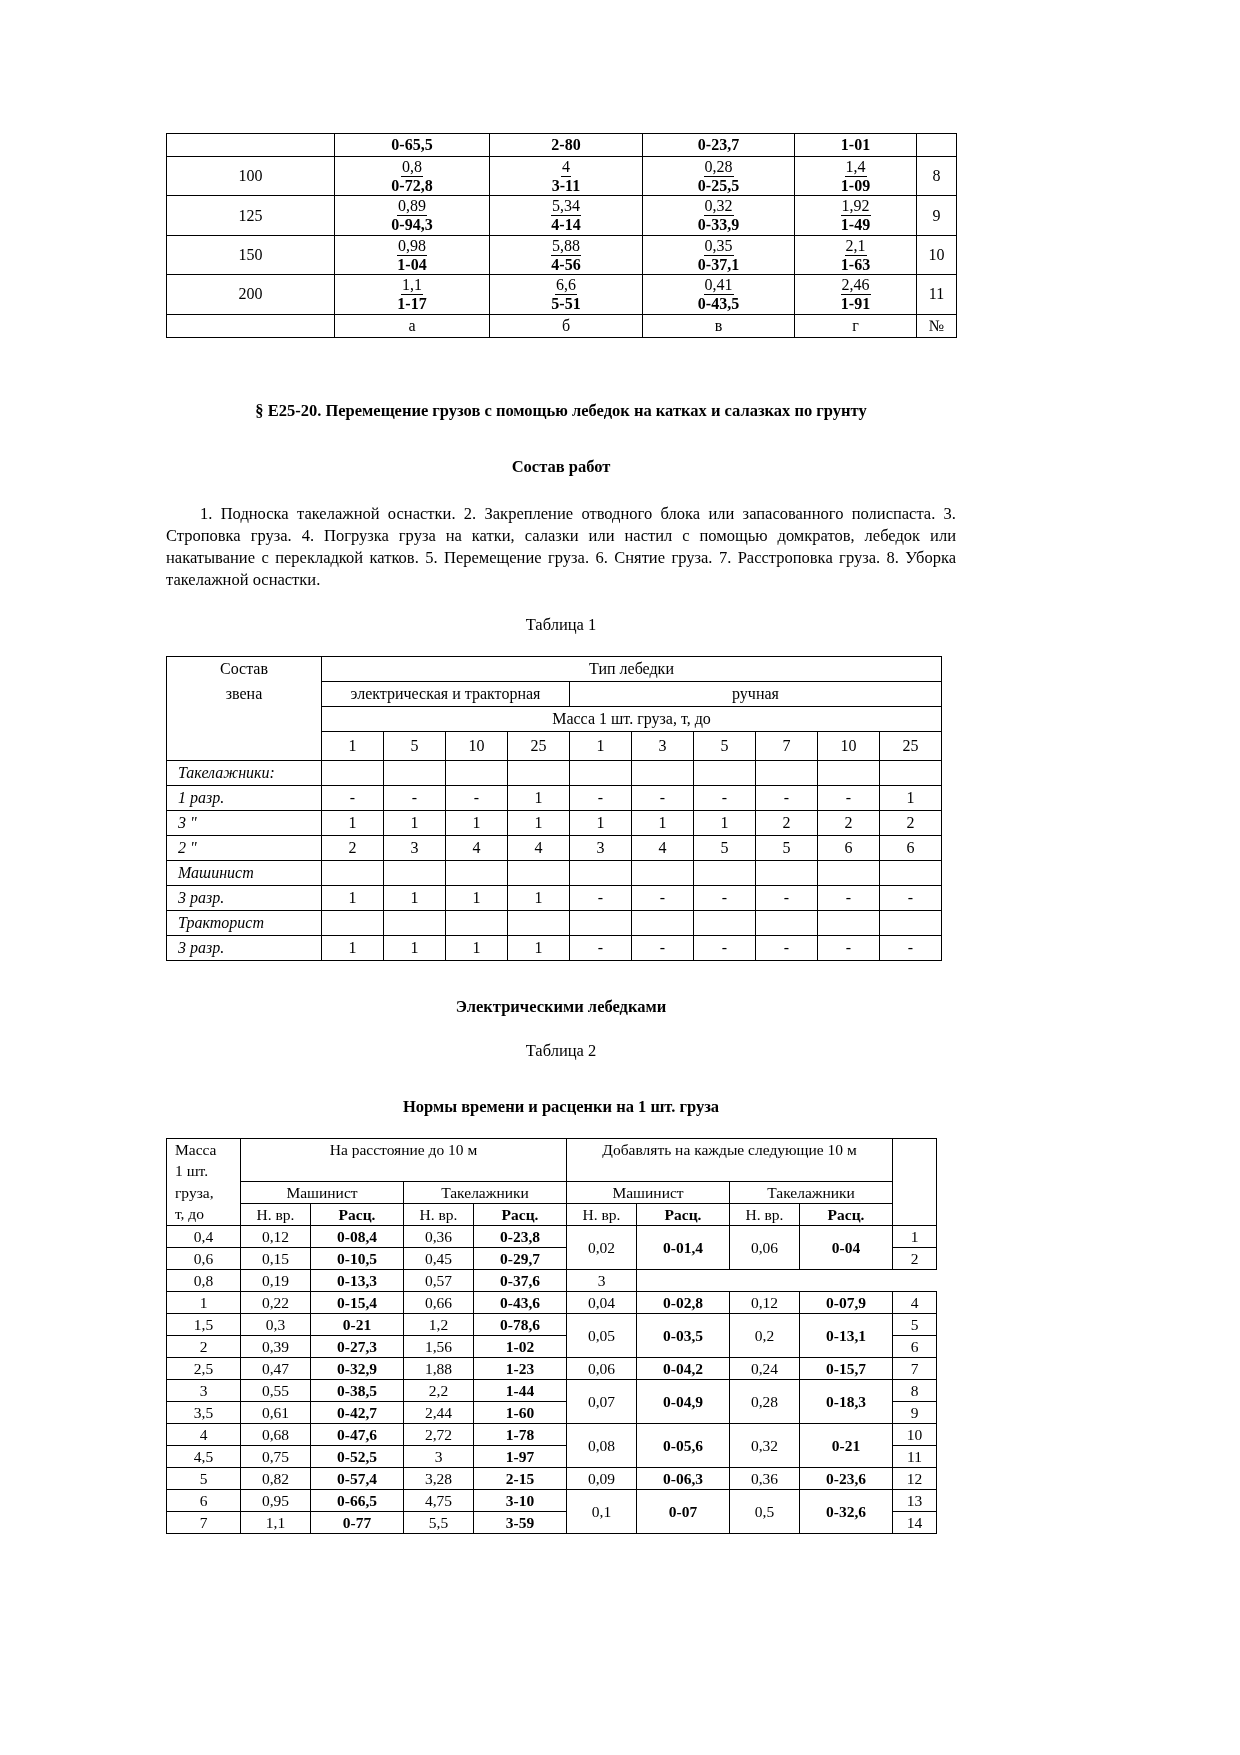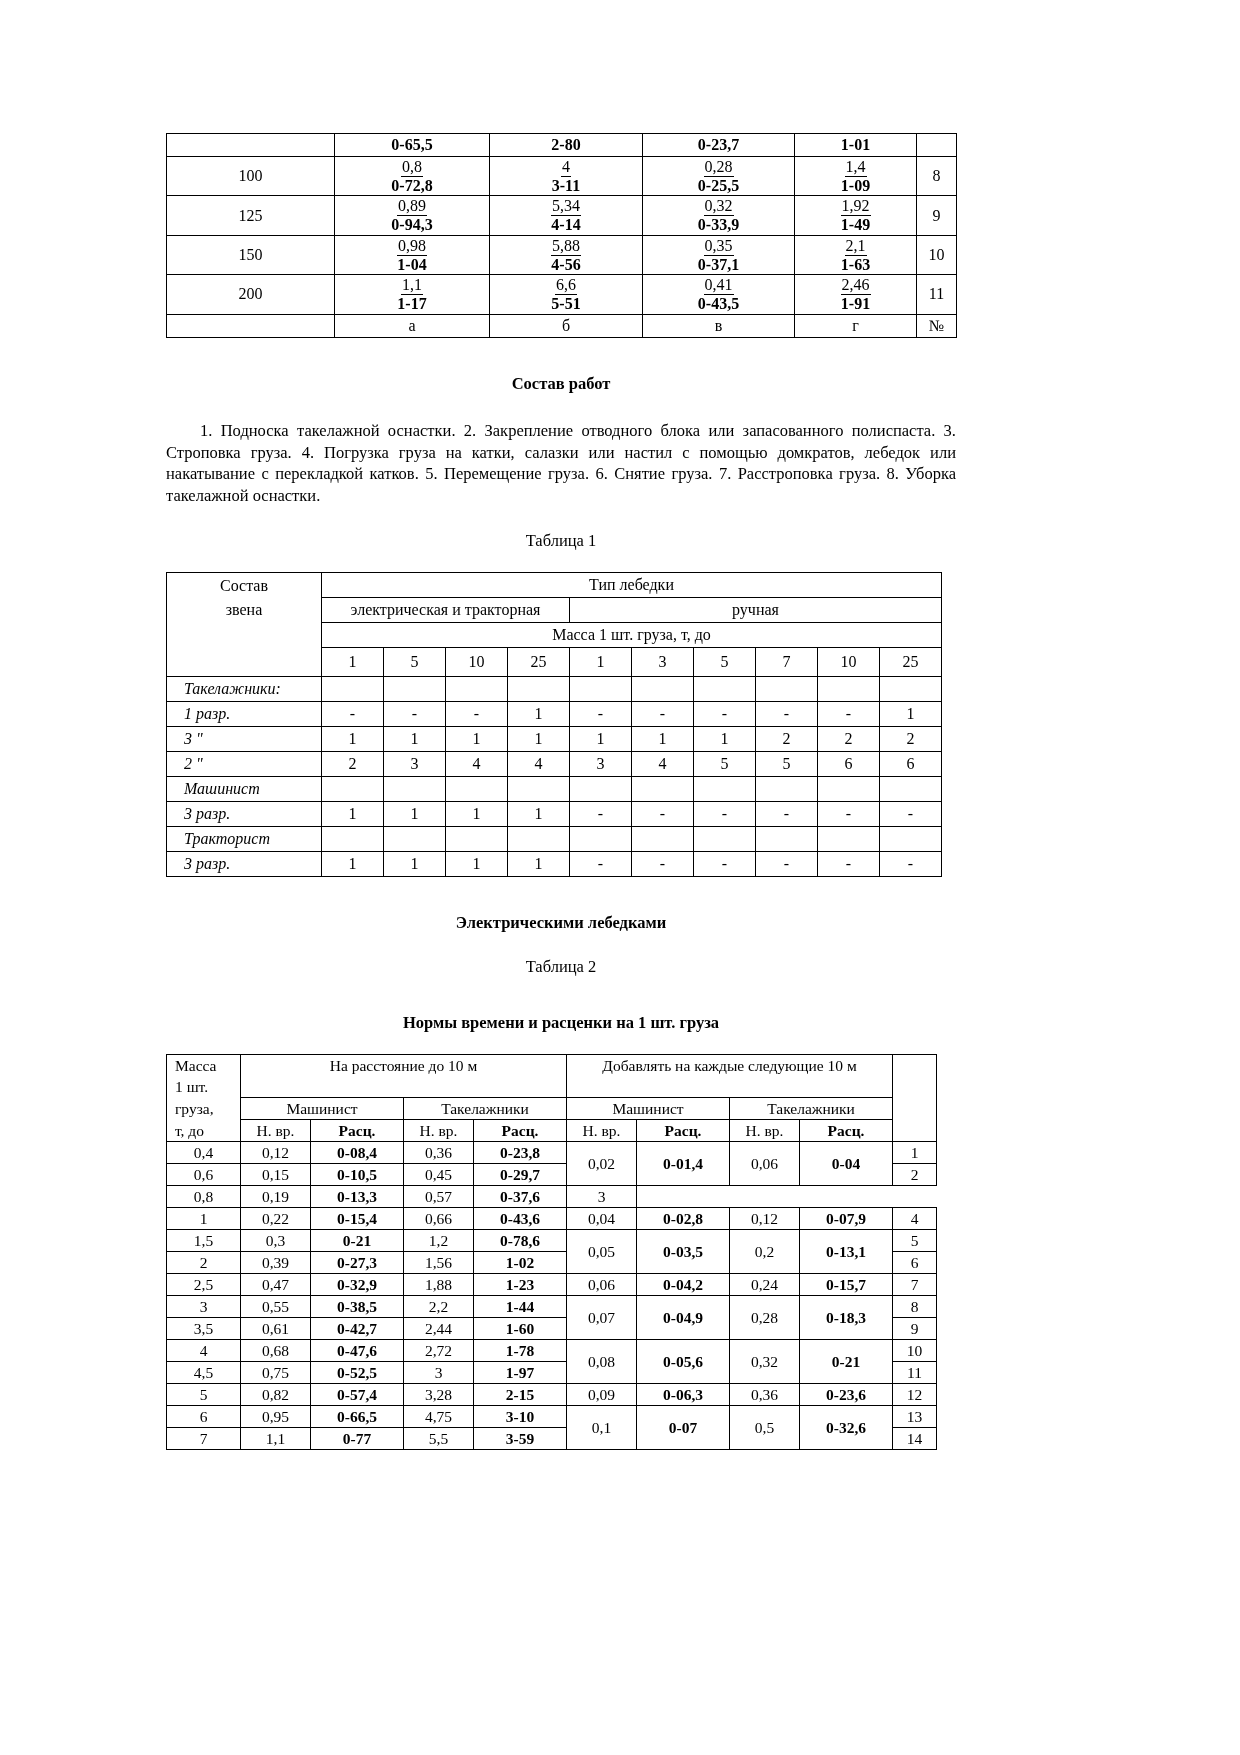--- a/index.html
+++ b/index.html
@@ -105,21 +105,21 @@
     margin: 24px 0 0 0;
   }
 
   
   .wrap-t1 { margin-top: 21px; width: 775px; }
   .tbl-zveno { font-size: 16px; }
   .tbl-zveno td { height: 22px; }
   .tbl-zveno .lbl {
     text-align: left;
     font-style: italic;
-    padding-left: 17px;
+    padding-left: 11px;
   }
   .tbl-zveno .colhead { height: 26px; }
   .z-c0 { width: 155px; }
   .z-cell { width: 62px; }
 
   
   .wrap-t2 { margin-top: 21px; width: 750px; }
   .tbl-norm { font-size: 15.5px; }
   .tbl-norm td { height: 19px; }
   .tbl-norm td.masshdr {
@@ -226,20 +226,21 @@
             <td></td>
             <td>а</td>
             <td>б</td>
             <td>в</td>
             <td>г</td>
             <td>№</td>
           </tr>
         </tbody>
     </table>
 
+    <h1 class="section-title">§ Е25-20. Перемещение грузов с помощью лебедок на катках и салазках по грунту</h1>
 
     <h2 class="sub-title">Состав работ</h2>
 
     <p class="body-text">1. Подноска такелажной оснастки. 2. Закрепление отводного блока или запасованного полиспаста. 3. Строповка груза. 4. Погрузка груза на катки, салазки или настил с помощью домкратов, лебедок или накатывание с перекладкой катков. 5. Перемещение груза. 6. Снятие груза. 7. Расстроповка груза. 8. Уборка такелажной оснастки.</p>
 
     <div class="tbl-label">Таблица 1</div>
 
     <div class="wrap-t1">
       <table class="tbl-zveno">
         <colgroup>

